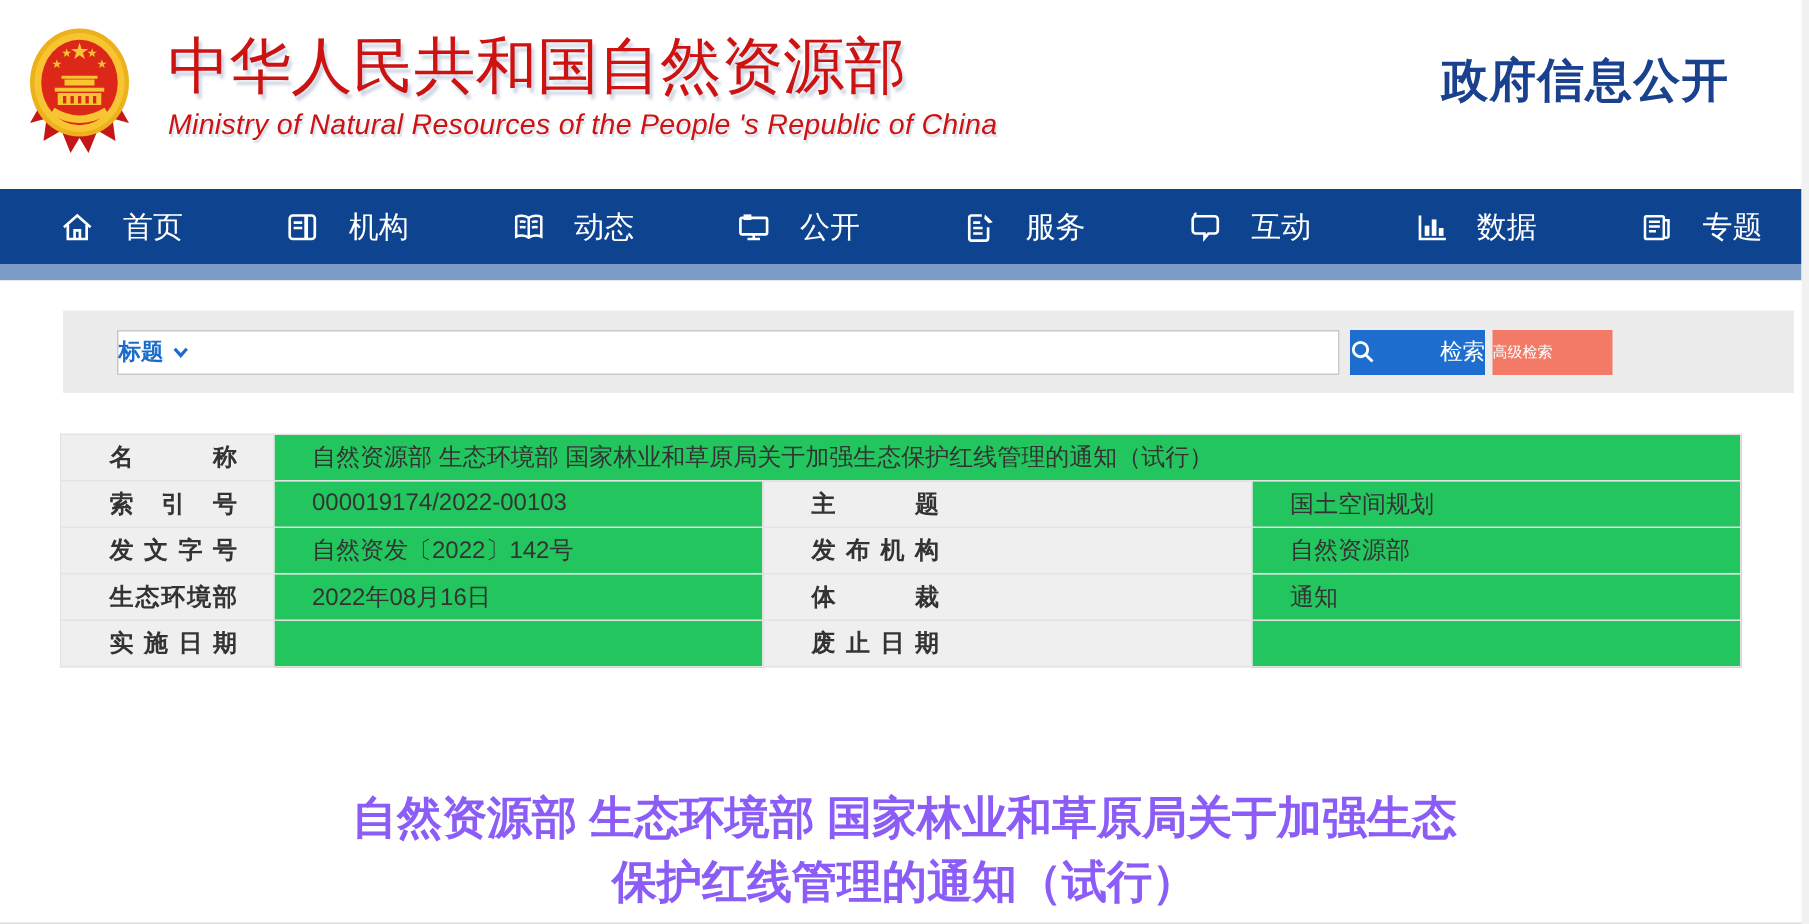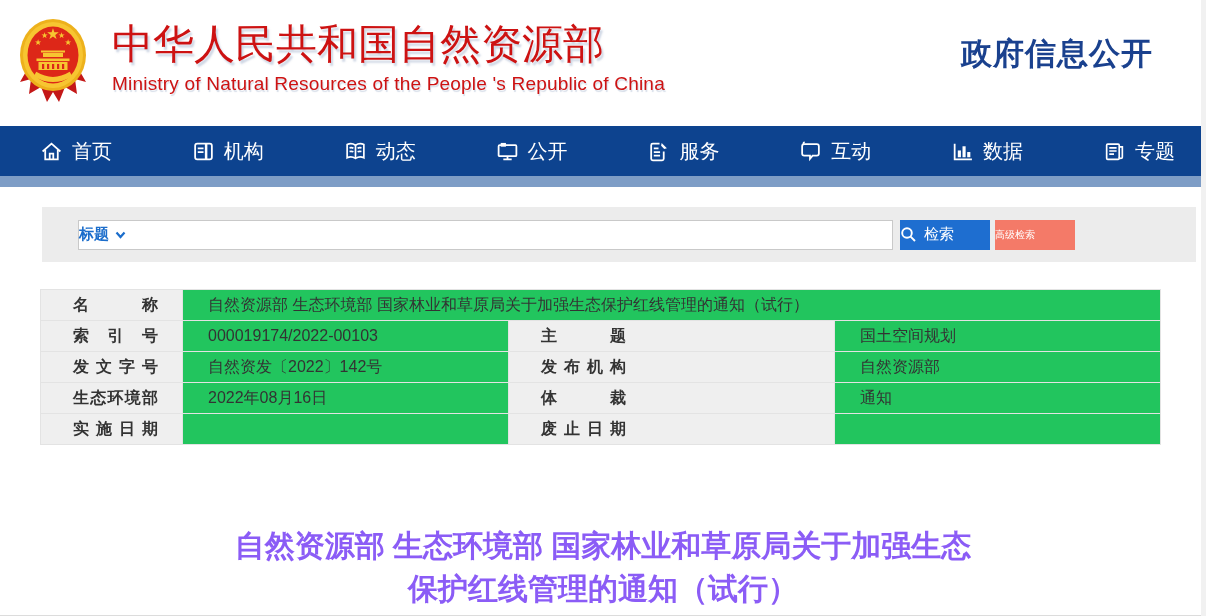--- a/index.html
+++ b/index.html
@@ -7,44 +7,44 @@
               font-family:"Liberation Sans","DejaVu Sans",sans-serif; }
   .page { position:relative; width:1206px; height:616px; background:#fff; }
 
   
   .header { position:relative; height:126px; background:#fff; }
   .logo-wrap { position:absolute; left:16px; top:14px; width:74px; height:92px; cursor:pointer; }
   .brand { position:absolute; left:112px; top:20px; }
   .brand-zh { font-size:41px; font-weight:normal; color:#cd1212; letter-spacing:0px; line-height:48px;
               text-shadow:2px 3px 2px rgba(165,180,205,.55); white-space:nowrap; }
   .brand-en { font-size:19px; color:#cd1212; margin-top:5px; letter-spacing:.2px;
-              text-shadow:1px 2px 1px rgba(165,180,205,.45); white-space:nowrap; }
+              text-shadow:1px 2px 1px rgba(165,180,205,.45); white-space:nowrap;font-style:italic; }
   .gov-info { position:absolute; right:53px; top:33px; font-size:31px; font-weight:bold;
               color:#1a418e; letter-spacing:1px; }
 
   
   .nav { display:flex; align-items:center; justify-content:space-between;
          width:1201px; height:50px; background:#0d438f; padding:0 26px 0 40px; }
-  .nav-item { display:flex; align-items:center; gap:9px; color:#fff; font-size:20px;
+  .nav-item { display:flex; align-items:center; gap:19px; color:#fff; font-size:20px;
               cursor:pointer; white-space:nowrap; }
   .nav-item svg { display:block; }
   .strip { width:1201px; height:11px; background:#7e9dc6; }
 
   
   .content { position:relative; width:1206px; height:429px; background:#fff;
              border-bottom:1px solid #dcdcdc; }
   .search-bar { position:absolute; left:42px; top:20px; width:1154px; height:55px;
                 background:#ececec; display:flex; align-items:center; padding-left:36px; }
   .search-box { width:815px; height:30px; background:#fff; border:1px solid #c9c9c9;
                 display:flex; align-items:center; }
   .filter-sel { display:flex; align-items:center; gap:6px; color:#1b6dcb; font-size:15px;
                 font-weight:bold; cursor:pointer; }
   .search-input { flex:1; height:26px; border:none; outline:none; background:transparent;
                   font-size:15px; margin-left:8px; }
-  .btn { height:30px; display:flex; align-items:center; justify-content:flex-start;
+  .btn { height:30px; display:flex; align-items:center; justify-content:space-between;
          color:#fff; cursor:pointer; }
   .btn-search { width:90px; margin-left:7px; background:#1e6ed0; font-size:15px; gap:7px; }
   .btn-adv { width:80px; margin-left:5px; background:#f47a68; font-size:10px; }
 
   
   .doc-table { position:absolute; left:40px; top:102px; border-collapse:collapse;
                table-layout:fixed; width:1121px; font-size:16px; color:#333; }
   .doc-table td { border:1px solid #e3e3e3; height:31px; vertical-align:middle; }
   td.tl { background:#efefef; font-weight:bold; padding-left:32px; }
   td.tl .lbl { display:inline-block; min-width:85px; text-align:justify; text-align-last:justify; }

